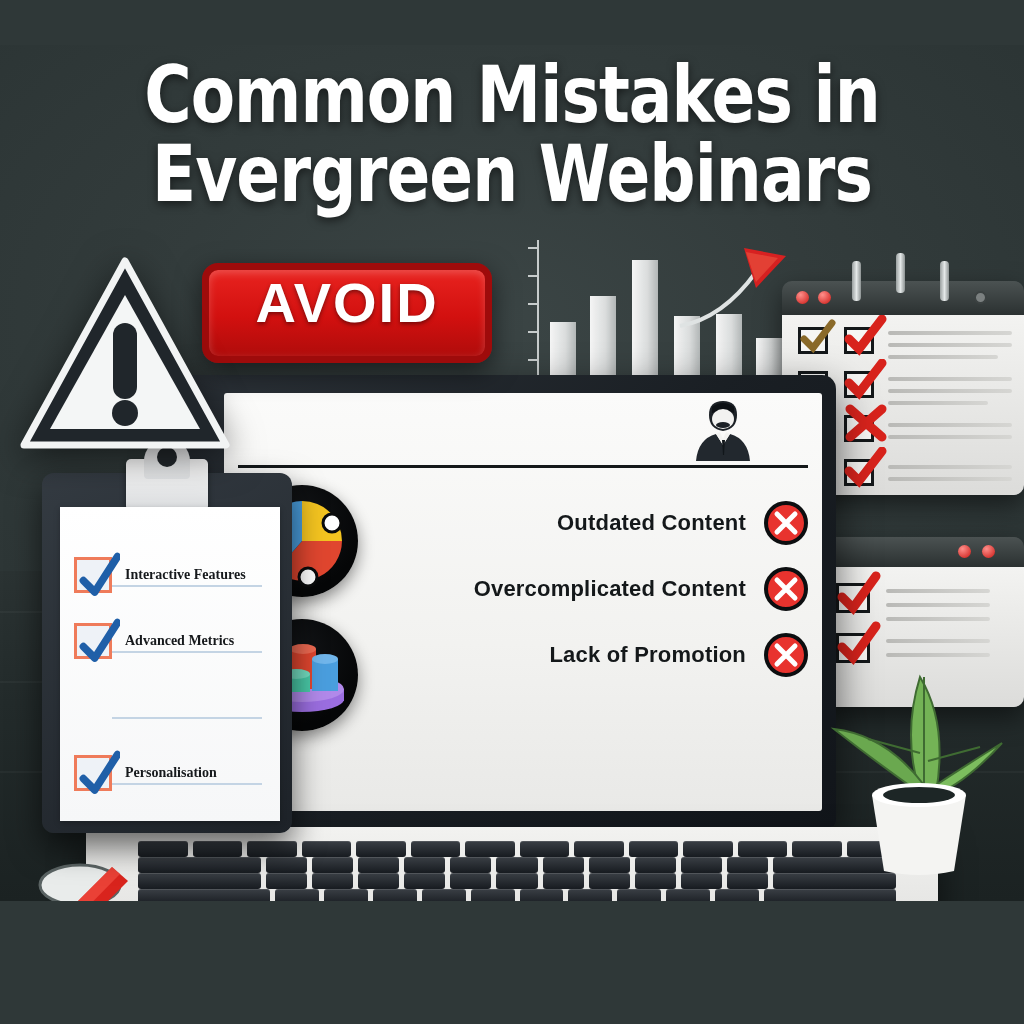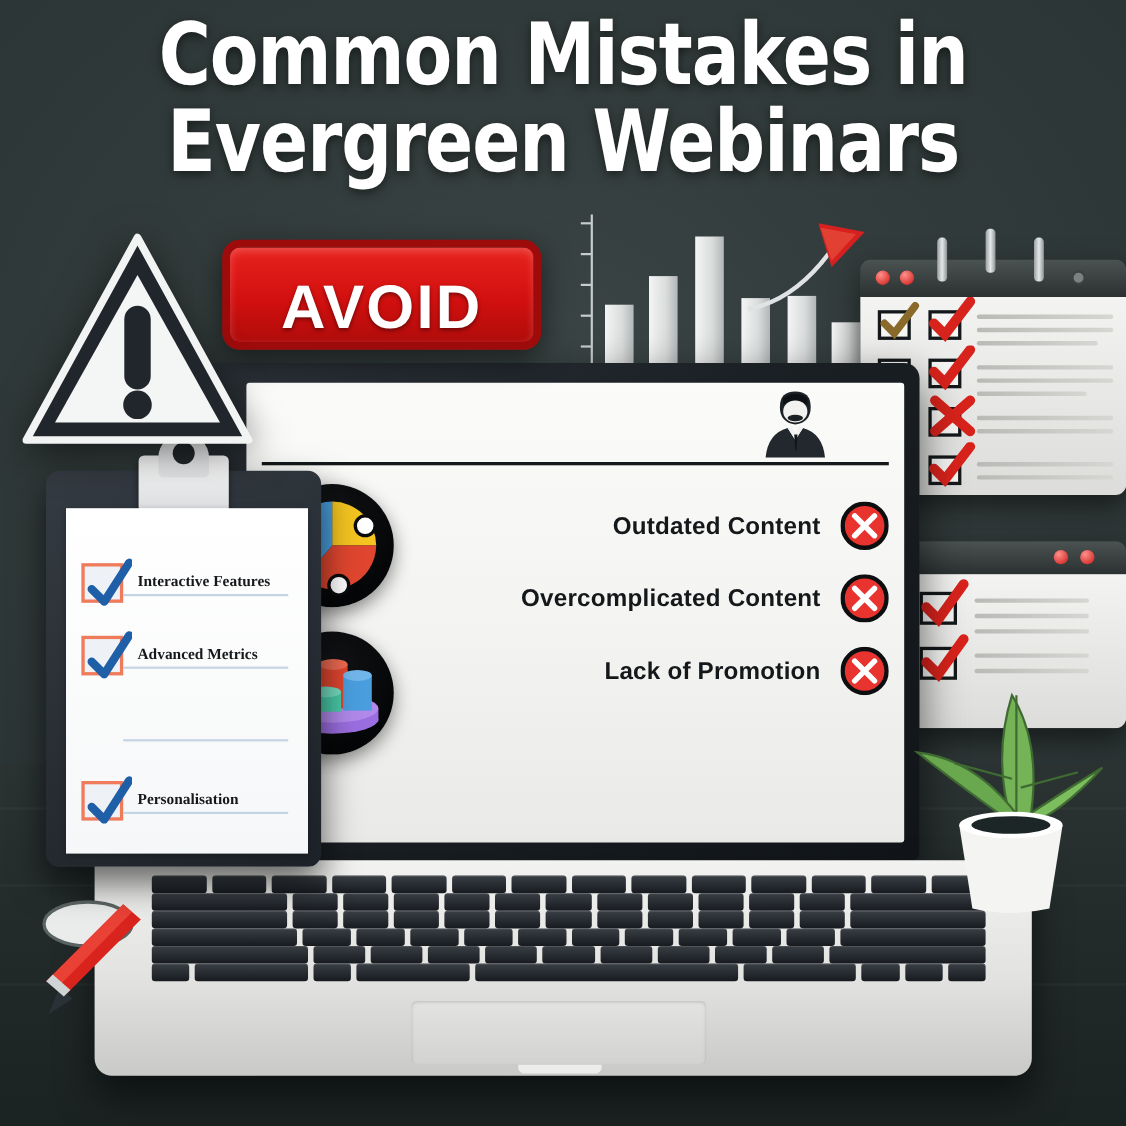--- a/index.html
+++ b/index.html
@@ -1,21 +1,22 @@
 <!DOCTYPE html>
 <html><head>
 <meta charset="utf-8">
 <style>
   html,body{margin:0;padding:0;background:#2f3838;}
   *{box-sizing:border-box;}
   .stage{
-    position:relative;width:1024px;height:1024px;overflow:hidden;
+    position:relative;width:1024px;height:856px;overflow:hidden;
     font-family:"Liberation Sans", sans-serif;
     background:
       radial-gradient(ellipse 70% 55% at 48% 32%, #3b4545 0%, #333c3c 45%, #2b3434 100%);
+    margin-top: 45px;
   }
   
   .desk{
     position:absolute;left:0;right:0;bottom:0;height:330px;
     background:linear-gradient(180deg,#2b3333 0%,#232b2b 40%,#1b2222 100%);
   }
   .desk-line{position:absolute;left:0;right:0;height:2px;background:rgba(255,255,255,.035);}
 
   
   .title{
@@ -28,21 +29,21 @@
   .title-l1{display:block;font-size:78px;transform:scaleX(.92);}
   .title-l2{display:block;font-size:78px;transform:scaleX(.92);margin-top:6px;}
 
   
   .avoid{
     position:absolute;left:202px;top:218px;width:290px;height:100px;z-index:36;
     border-radius:16px;
     background:linear-gradient(180deg,#e8231f 0%,#d2100f 55%,#b00c0b 100%);
     border:7px solid #9e0b0b;
     box-shadow:0 8px 26px rgba(0,0,0,.55), inset 0 3px 8px rgba(255,255,255,.22);
-    display:flex;align-items:flex-end;justify-content:center;
+    display:flex;align-items:flex-start;justify-content:center;
   }
   .avoid span{
     color:#fff;font-size:56px;font-weight:700;letter-spacing:2px;
     font-family:"Liberation Sans Narrow","Liberation Sans",sans-serif;
     text-shadow:0 2px 4px rgba(0,0,0,.45);
   }
 
   
   .warn{position:absolute;left:18px;top:208px;width:215px;height:205px;z-index:38;
         filter:drop-shadow(0 8px 18px rgba(0,0,0,.55));}

